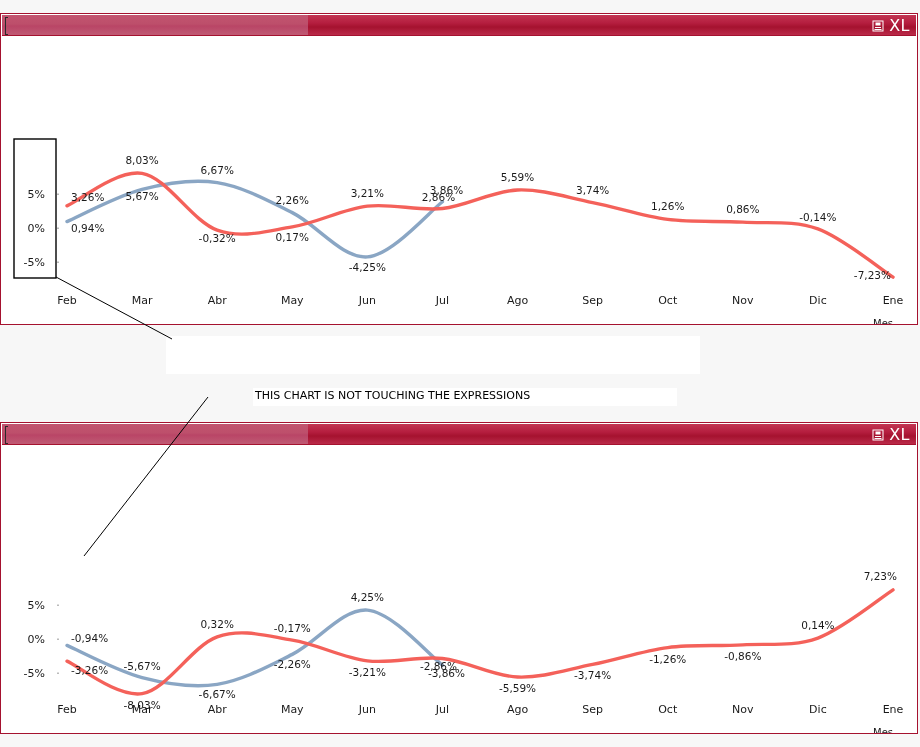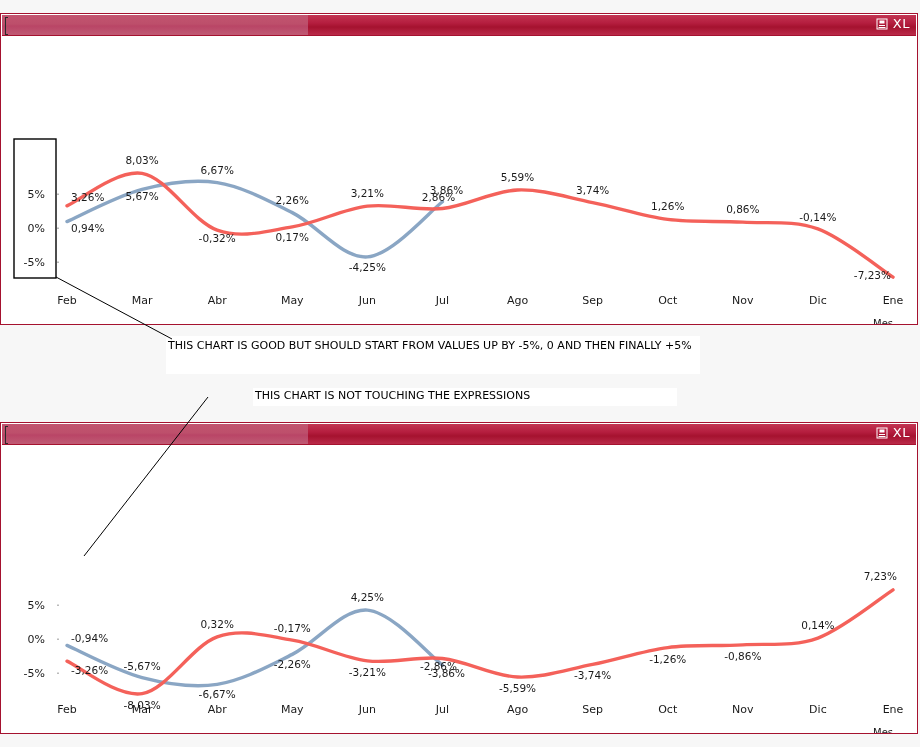--- a/index.html
+++ b/index.html
@@ -42,21 +42,21 @@
     border-top:1px solid #2a2a2a;
     border-bottom:1px solid #2a2a2a;
   }
   .titlebar .tools{
     position:absolute;right:6px;top:1px;
     display:flex;align-items:center;gap:5px;
     color:#ffffff;
     font-size:12px;
     font-family:"DejaVu Sans", sans-serif;
   }
-  .xl-label{color:#fff;font-size:13px;letter-spacing:.5px;}
+  .xl-label{color:#fff;font-size:16px;letter-spacing:.5px;}
 
   .plot{position:absolute;left:0;top:22px;right:0;bottom:0;}
 
   svg{display:block;}
   .dlabel{
     font-family:"DejaVu Sans", sans-serif;
     font-size:10.5px;
     fill:#1a1a1a;
   }
   .axlabel{
@@ -202,21 +202,20 @@
         <text x="141.0909090909091" y="224.55599999999998" text-anchor="middle" class="dlabel">-5,67%</text>
         <text x="216.1818181818182" y="253.356" text-anchor="middle" class="dlabel">-6,67%</text>
         <text x="291.27272727272725" y="223.368" text-anchor="middle" class="dlabel">-2,26%</text>
         <text x="366.3636363636364" y="156.1" text-anchor="middle" class="dlabel">4,25%</text>
         <text x="445.4545454545455" y="232.248" text-anchor="middle" class="dlabel">-3,86%</text>
       </svg>
   </div>
 </div>
 
 <div class="annotation" id="note-1">
-  <div>THIS CHART IS GOOD BUT SHOULD START FROM VALUES UP BY -5%, 0 AND THEN FINALLY +5%</div>
 </div>
 
 <div class="annotation" id="note-2">
   <div>THIS CHART IS NOT TOUCHING THE EXPRESSIONS</div>
 </div>
 
 <svg class="leader" style="left:0;top:0;width:920px;height:747px;">
   <rect x="14" y="139" width="42" height="139" fill="none" stroke="#000000" stroke-width="1.4"></rect>
   <line x1="56" y1="277" x2="172" y2="339" stroke="#000000" stroke-width="1"></line>
   <line x1="208" y1="397" x2="84" y2="556" stroke="#000000" stroke-width="1"></line>

